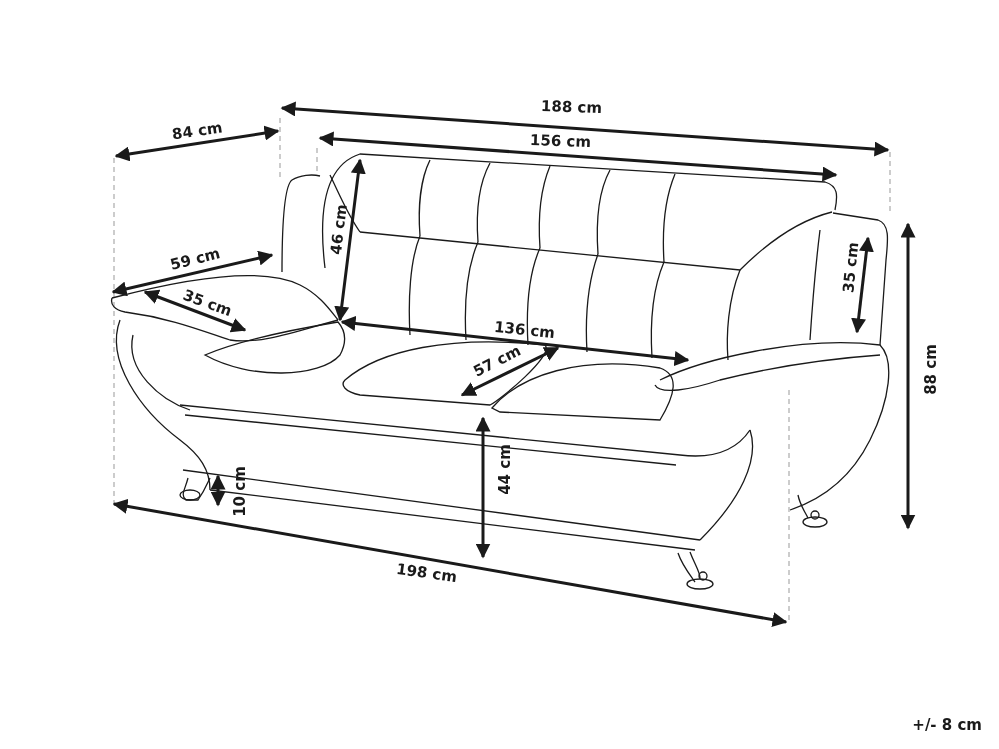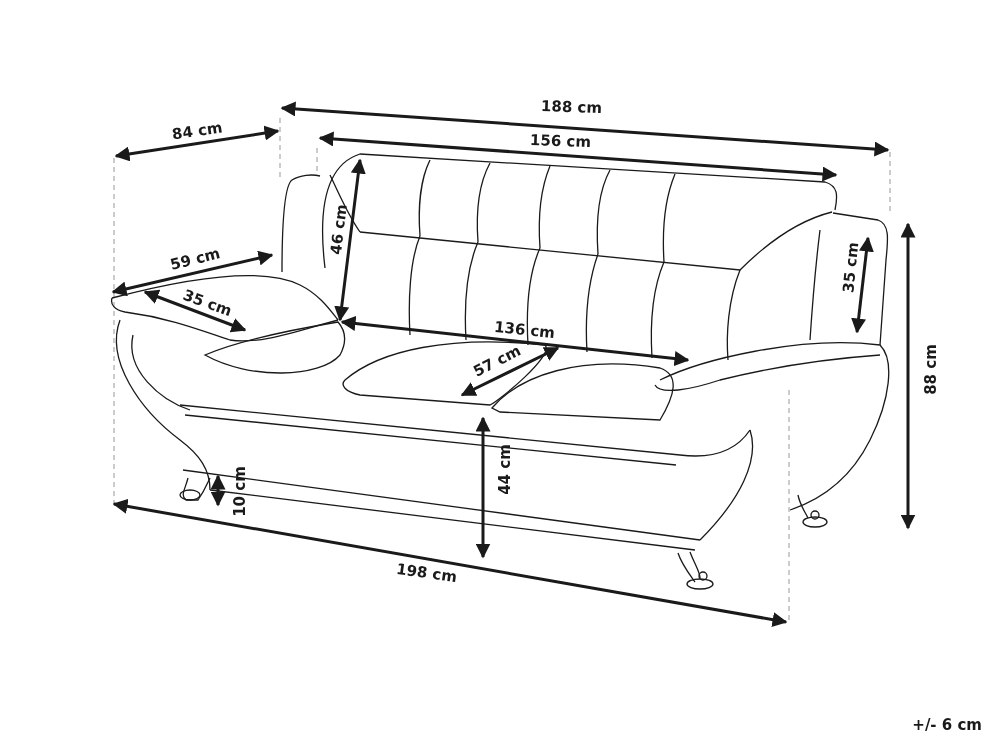--- a/index.html
+++ b/index.html
@@ -107,14 +107,14 @@
   <span class="lbl" style="left:170px;top:252px;transform:rotate(-14deg);">59 cm</span>
   <span class="lbl" style="left:182px;top:296px;transform:rotate(20deg);">35 cm</span>
   <span class="lbl" style="left:494px;top:323px;transform:rotate(6deg);">136 cm</span>
   <span class="lbl" style="left:472px;top:354px;transform:rotate(-27deg);">57 cm</span>
   <span class="lbl" style="left:826px;top:260px;transform:rotate(-84deg);">35 cm</span>
   <span class="lbl" style="left:906px;top:362px;transform:rotate(-90deg);">88 cm</span>
   <span class="lbl" style="left:480px;top:462px;transform:rotate(-90deg);">44 cm</span>
   <span class="lbl" style="left:215px;top:484px;transform:rotate(-90deg);">10 cm</span>
   <span class="lbl" style="left:396px;top:566px;transform:rotate(8deg);">198 cm</span>
 
-  <span class="tol">+/- 6 cm</span>
+  <span class="tol">+/- 8 cm</span>
 </div>
 
 </body></html>

